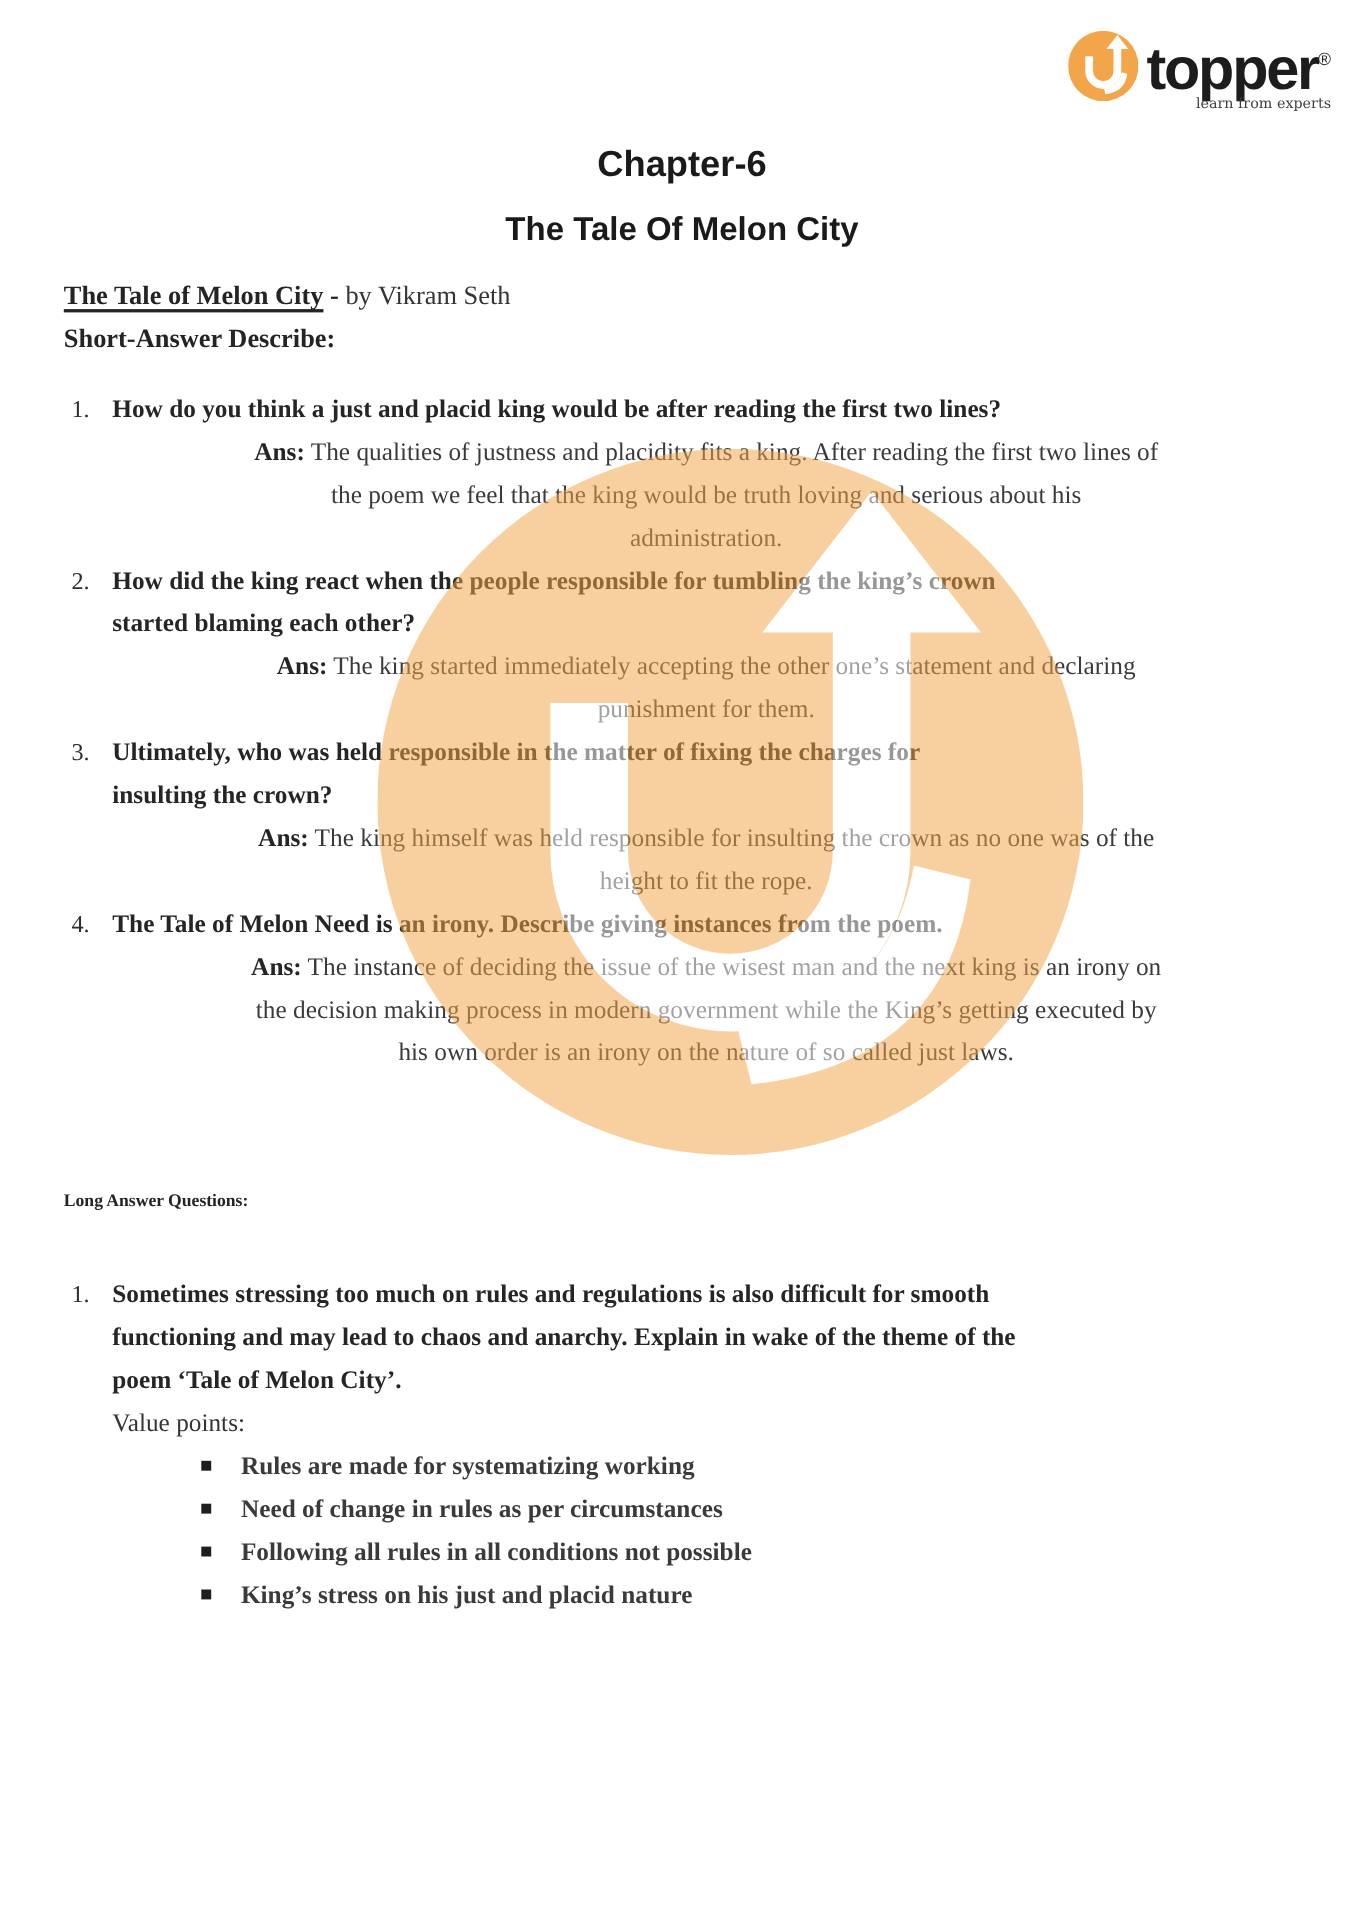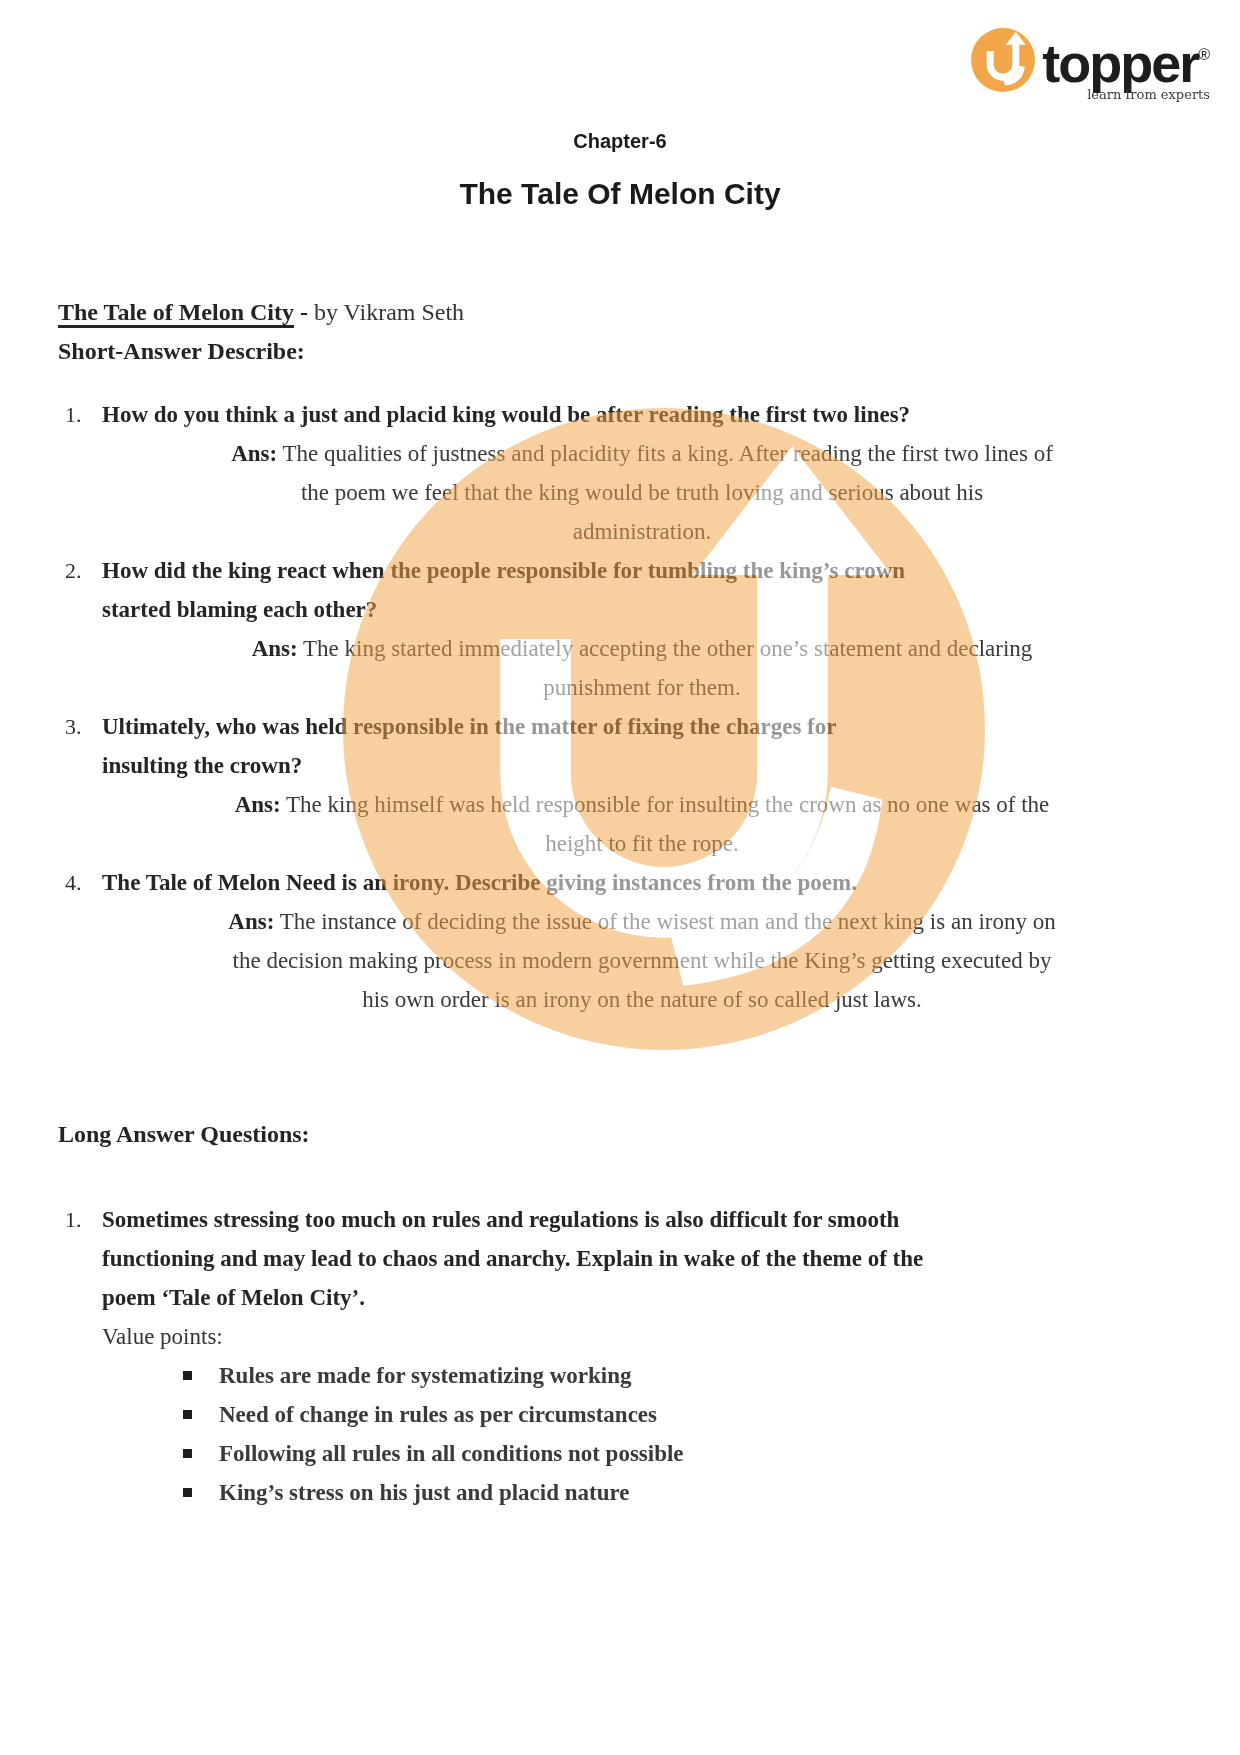--- a/index.html
+++ b/index.html
@@ -27,35 +27,35 @@
     position:absolute;left:343px;top:408px;width:642px;height:642px;
     opacity:0.52;z-index:3;pointer-events:none;
   }
   .wm svg{width:100%;height:100%;}
   
   .content{position:relative;z-index:1;padding:0 58px;}
   .heading-block{
     padding-top:130px;text-align:center;
     font-family:"Liberation Sans",sans-serif;color:#1a1a1a;
   }
-  .chapter{font-size:20px;font-weight:bold;margin:0 0 24px 0;}
+  .chapter{font-size:33px;font-weight:bold;margin:0 0 24px 0;}
   .doc-title{font-size:30px;font-weight:bold;margin:0;}
-  .intro-block{margin-top:82px;}
+  .intro-block{margin-top:24px;}
   .line{font-size:24px;line-height:39px;margin:0;color:#343434;}
   .bold{font-weight:bold;color:#242424;}
   .uline{text-decoration:underline;text-decoration-thickness:2.5px;text-underline-offset:5px;}
   
   .qa-list{margin-top:24px;font-size:23px;line-height:39px;}
   .qrow{display:flex;align-items:flex-start;}
   .qnum{min-width:37px;padding-left:7px;font-size:22px;color:#2e2e2e;}
   .qbody{flex:1;}
   p.q{font-weight:bold;color:#252525;margin:0;white-space:pre-line;}
   p.ans{margin:0;white-space:pre-line;color:#3a3a3a;text-align:center;}
   .lbl{font-weight:bold;color:#252525;}
-  .long-heading{font-size:24px;line-height:39px;font-weight:bold;color:#242424;margin:96px 0 46px 0;}
+  .long-heading{font-size:16px;line-height:39px;font-weight:bold;color:#242424;margin:96px 0 46px 0;}
   p.value-points{margin:0;color:#343434;}
   .bullets{margin:0;padding:0;list-style:none;}
   .bullet-row{display:flex;align-items:flex-start;line-height:39px;font-weight:bold;}
   .sq{width:9px;height:9px;background:#1e1e1e;margin:15px 27px 0 81px;flex:none;}
   .brand-circle{fill:#F2A649;}
   .hidden-defs{position:absolute;width:0;height:0;overflow:hidden;}
 </style>
 </head>
 <body>
 

